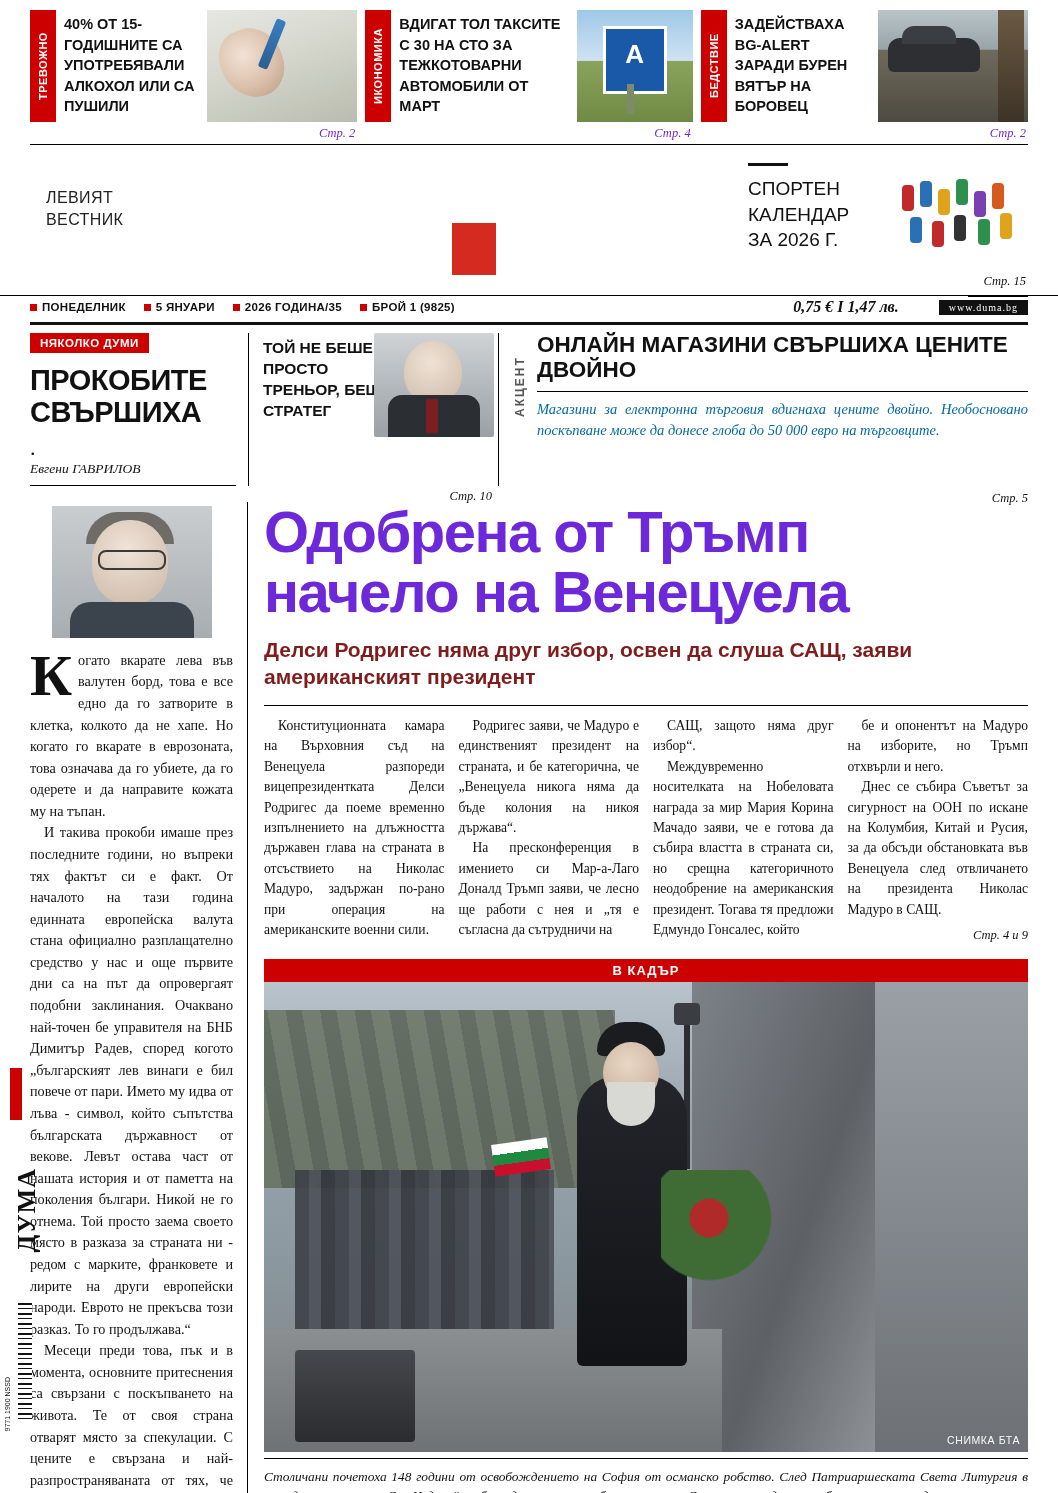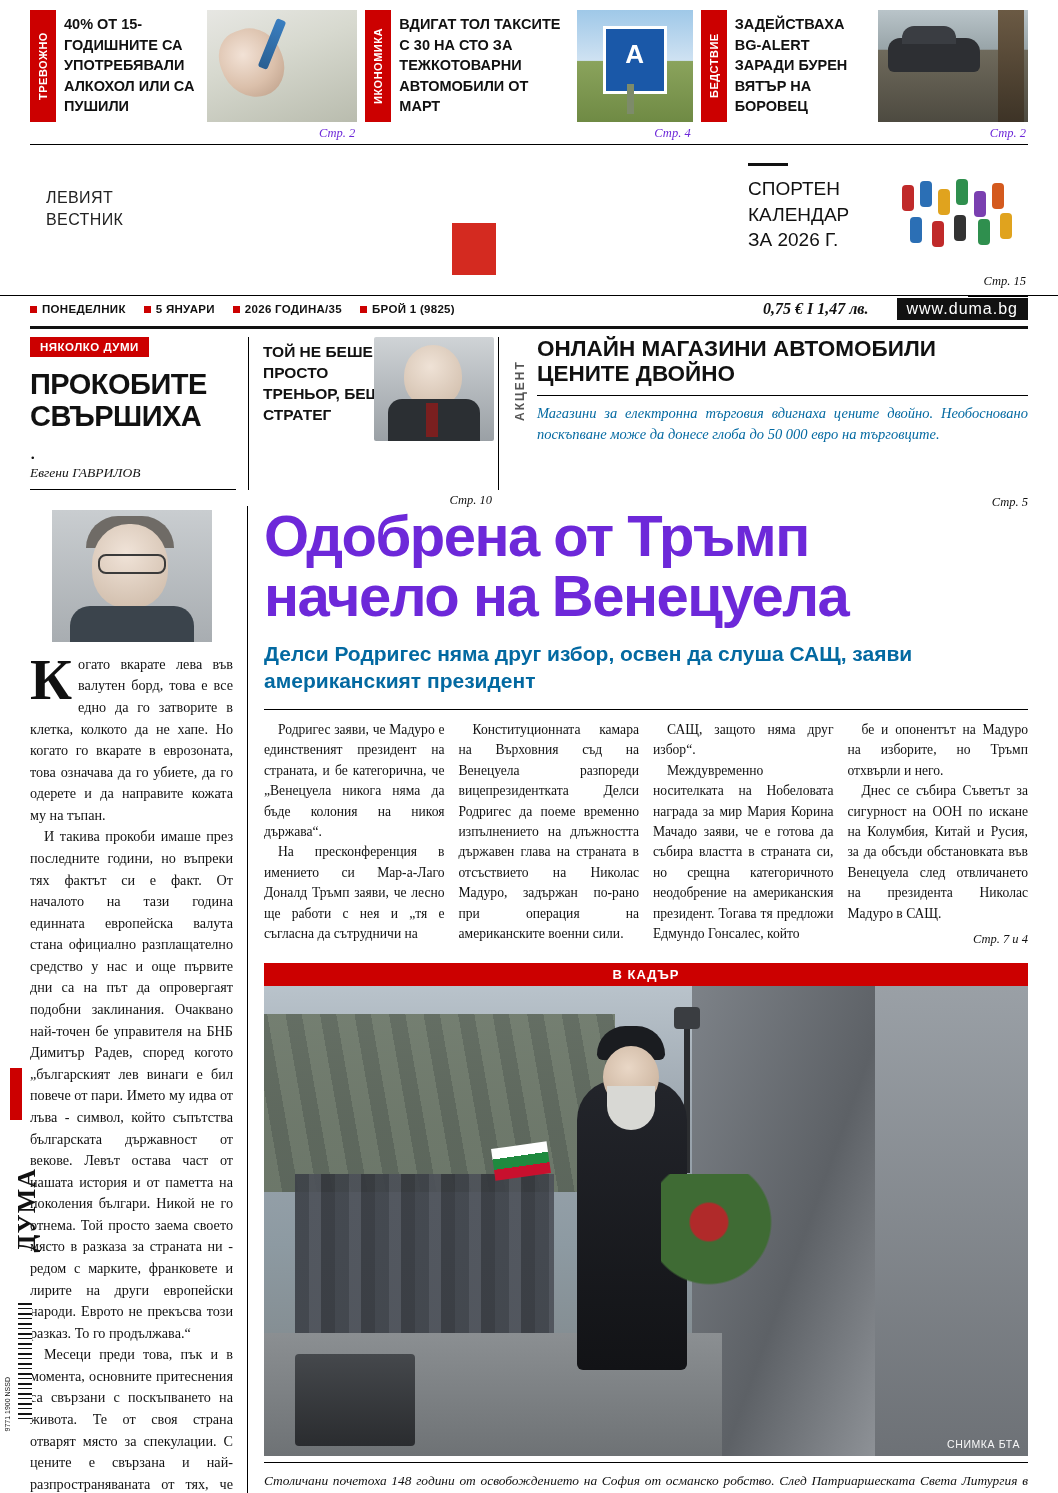--- a/index.html
+++ b/index.html
@@ -79,22 +79,22 @@
   .fig{position:absolute;width:12px;height:26px;border-radius:4px;}
   .sportcal .pg{position:absolute;right:2px;bottom:-6px;font-family:"Liberation Serif",serif;font-style:italic;font-size:12.5px;}
   .sportcal .pgline{position:absolute;right:0;bottom:-14px;width:60px;border-top:1px solid #000;}
 
   
   .datebar{display:flex;align-items:center;padding:2px 30px 3px 30px;border-top:1px solid #000;margin:0 0 0 0;}
   .datebar .items{display:flex;gap:18px;font-family:"Liberation Sans",sans-serif;font-size:11.5px;font-weight:bold;letter-spacing:.3px;color:#111;}
   .datebar .items span.sq{display:inline-block;width:7px;height:7px;background:#cc0000;margin-right:5px;}
   .datebar .price{margin-left:auto;font-family:"Liberation Serif",serif;font-style:italic;font-size:16px;font-weight:bold;}
   .datebar .site{
-    margin-left:28px;background:#111;color:#fff;font-family:Liberation Sans, sans-serif;
-    font-size:16px;padding:2px 10px;letter-spacing:1px;
+    margin-left:40px;background:#111;color:#fff;font-family:Liberation Serif, serif;
+    font-size:10px;padding:2px 10px;letter-spacing:1px;
   }
   .thickrule{border-bottom:3px solid #111;margin:3px 30px 0 30px;}
 
   
   .strip2{display:flex;padding:8px 30px 0 30px;box-sizing:border-box;gap:0;}
   .s2-col1{width:218px;padding-right:12px;box-sizing:border-box;}
   .tag-red{
     display:inline-block;background:#cc0000;color:#fff;font-family:"Liberation Sans",sans-serif;
     font-weight:bold;font-size:11.5px;padding:4px 10px;letter-spacing:.5px;
   }
@@ -151,21 +151,21 @@
     float:left;font-size:58px;line-height:44px;font-weight:bold;padding:4px 6px 0 0;font-family:"Liberation Serif",serif;
   }
 
   .rightcol{flex:1;padding-left:16px;box-sizing:border-box;}
   .headline{
     font-family:"Liberation Sans",sans-serif;font-weight:bold;
     font-size:58px;line-height:1.03;letter-spacing:-1.5px;color:#6d28d9;margin:0;
   }
   .subhead{
     font-family:"Liberation Sans",sans-serif;font-weight:bold;font-size:21px;line-height:1.28;
-    margin-top:16px;color:#0369a1;
+    margin-top:16px;color:#7f1d1d;
   }
   .artcols{display:flex;gap:14px;margin-top:14px;border-top:1px solid #000;padding-top:10px;}
   .artcol{flex:1;font-family:"Liberation Serif",serif;font-size:13.6px;line-height:1.5;text-align:justify;}
   .artcol p{margin:0;text-indent:14px;}
   .artcol p.first{text-indent:14px;}
   .artpg{font-family:"Liberation Serif",serif;font-style:italic;font-size:12.5px;text-align:right;margin-top:6px;}
 
   
   .photoblock{margin:14px 0 0 0;}
   .vkadar{
@@ -310,21 +310,21 @@
         <div class="face"></div>
         <div class="body"></div>
         <div class="tie"></div>
       </div>
       <div class="pg">Стр. 10</div>
     </div>
 
     <div class="s2-col3">
       <div class="accent-word">АКЦЕНТ</div>
       <div class="accent-main">
-        <div class="accent-head">ОНЛАЙН МАГАЗИНИ АВТОМОБИЛИ ЦЕНИТЕ ДВОЙНО</div>
+        <div class="accent-head">ОНЛАЙН МАГАЗИНИ СВЪРШИХА ЦЕНИТЕ ДВОЙНО</div>
         <div class="accent-body">Магазини за електронна търговия вдигнаха цените двойно. Необосновано поскъпване може да донесе глоба до 50 000 евро на търговците.</div>
       </div>
       <div class="pg">Стр. 5</div>
     </div>
   </div>
 
   <div class="main">
 
     <div class="leftcol">
       <div class="port">
@@ -343,34 +343,34 @@
 
     <div class="rightcol">
       <h1 class="headline">
         <span>Одобрена от Тръмп</span><br>
         <span>начело на Венецуела</span>
       </h1>
       <div class="subhead">Делси Родригес няма друг избор, освен да слуша САЩ, заяви американският президент</div>
 
       <div class="artcols">
         <div class="artcol">
+          <p class="first">Конституционната камара на Върховния съд на Венецуела разпореди вицепрезидентката Делси Родригес да поеме временно изпълнението на длъжността държавен глава на страната в отсъствието на Николас Мадуро, задържан по-рано при операция на американските военни сили.</p>
+        </div>
+        <div class="artcol">
           <p class="first">Родригес заяви, че Мадуро е единственият президент на страната, и бе категорична, че „Венецуела никога няма да бъде колония на никоя държава“.</p>
           <p>На пресконференция в имението си Мар-а-Лаго Доналд Тръмп заяви, че лесно ще работи с нея и „тя е съгласна да сътрудничи на</p>
-        </div>
-        <div class="artcol">
-          <p class="first">Конституционната камара на Върховния съд на Венецуела разпореди вицепрезидентката Делси Родригес да поеме временно изпълнението на длъжността държавен глава на страната в отсъствието на Николас Мадуро, задържан по-рано при операция на американските военни сили.</p>
         </div>
         <div class="artcol">
           <p class="first">САЩ, защото няма друг избор“.</p>
           <p>Междувременно носителката на Нобеловата награда за мир Мария Корина Мачадо заяви, че е готова да събира властта в страната си, но срещна категоричното неодобрение на американския президент. Тогава тя предложи Едмундо Гонсалес, който</p>
         </div>
         <div class="artcol">
           <p class="first">бе и опонентът на Мадуро на изборите, но Тръмп отхвърли и него.</p>
           <p>Днес се събира Съветът за сигурност на ООН по искане на Колумбия, Китай и Русия, за да обсъди обстановката във Венецуела след отвличането на президента Николас Мадуро в САЩ.</p>
-          <div class="artpg">Стр. 7 и 4</div>
+          <div class="artpg">Стр. 4 и 9</div>
         </div>
       </div>
 
       <div class="photoblock">
         <div class="vkadar">В КАДЪР</div>
         <div class="bigphoto">
           <div class="bp-sky"></div>
           <div class="bp-trees"></div>
           <div class="bp-wall"></div>
           <div class="bp-wall2"></div>

